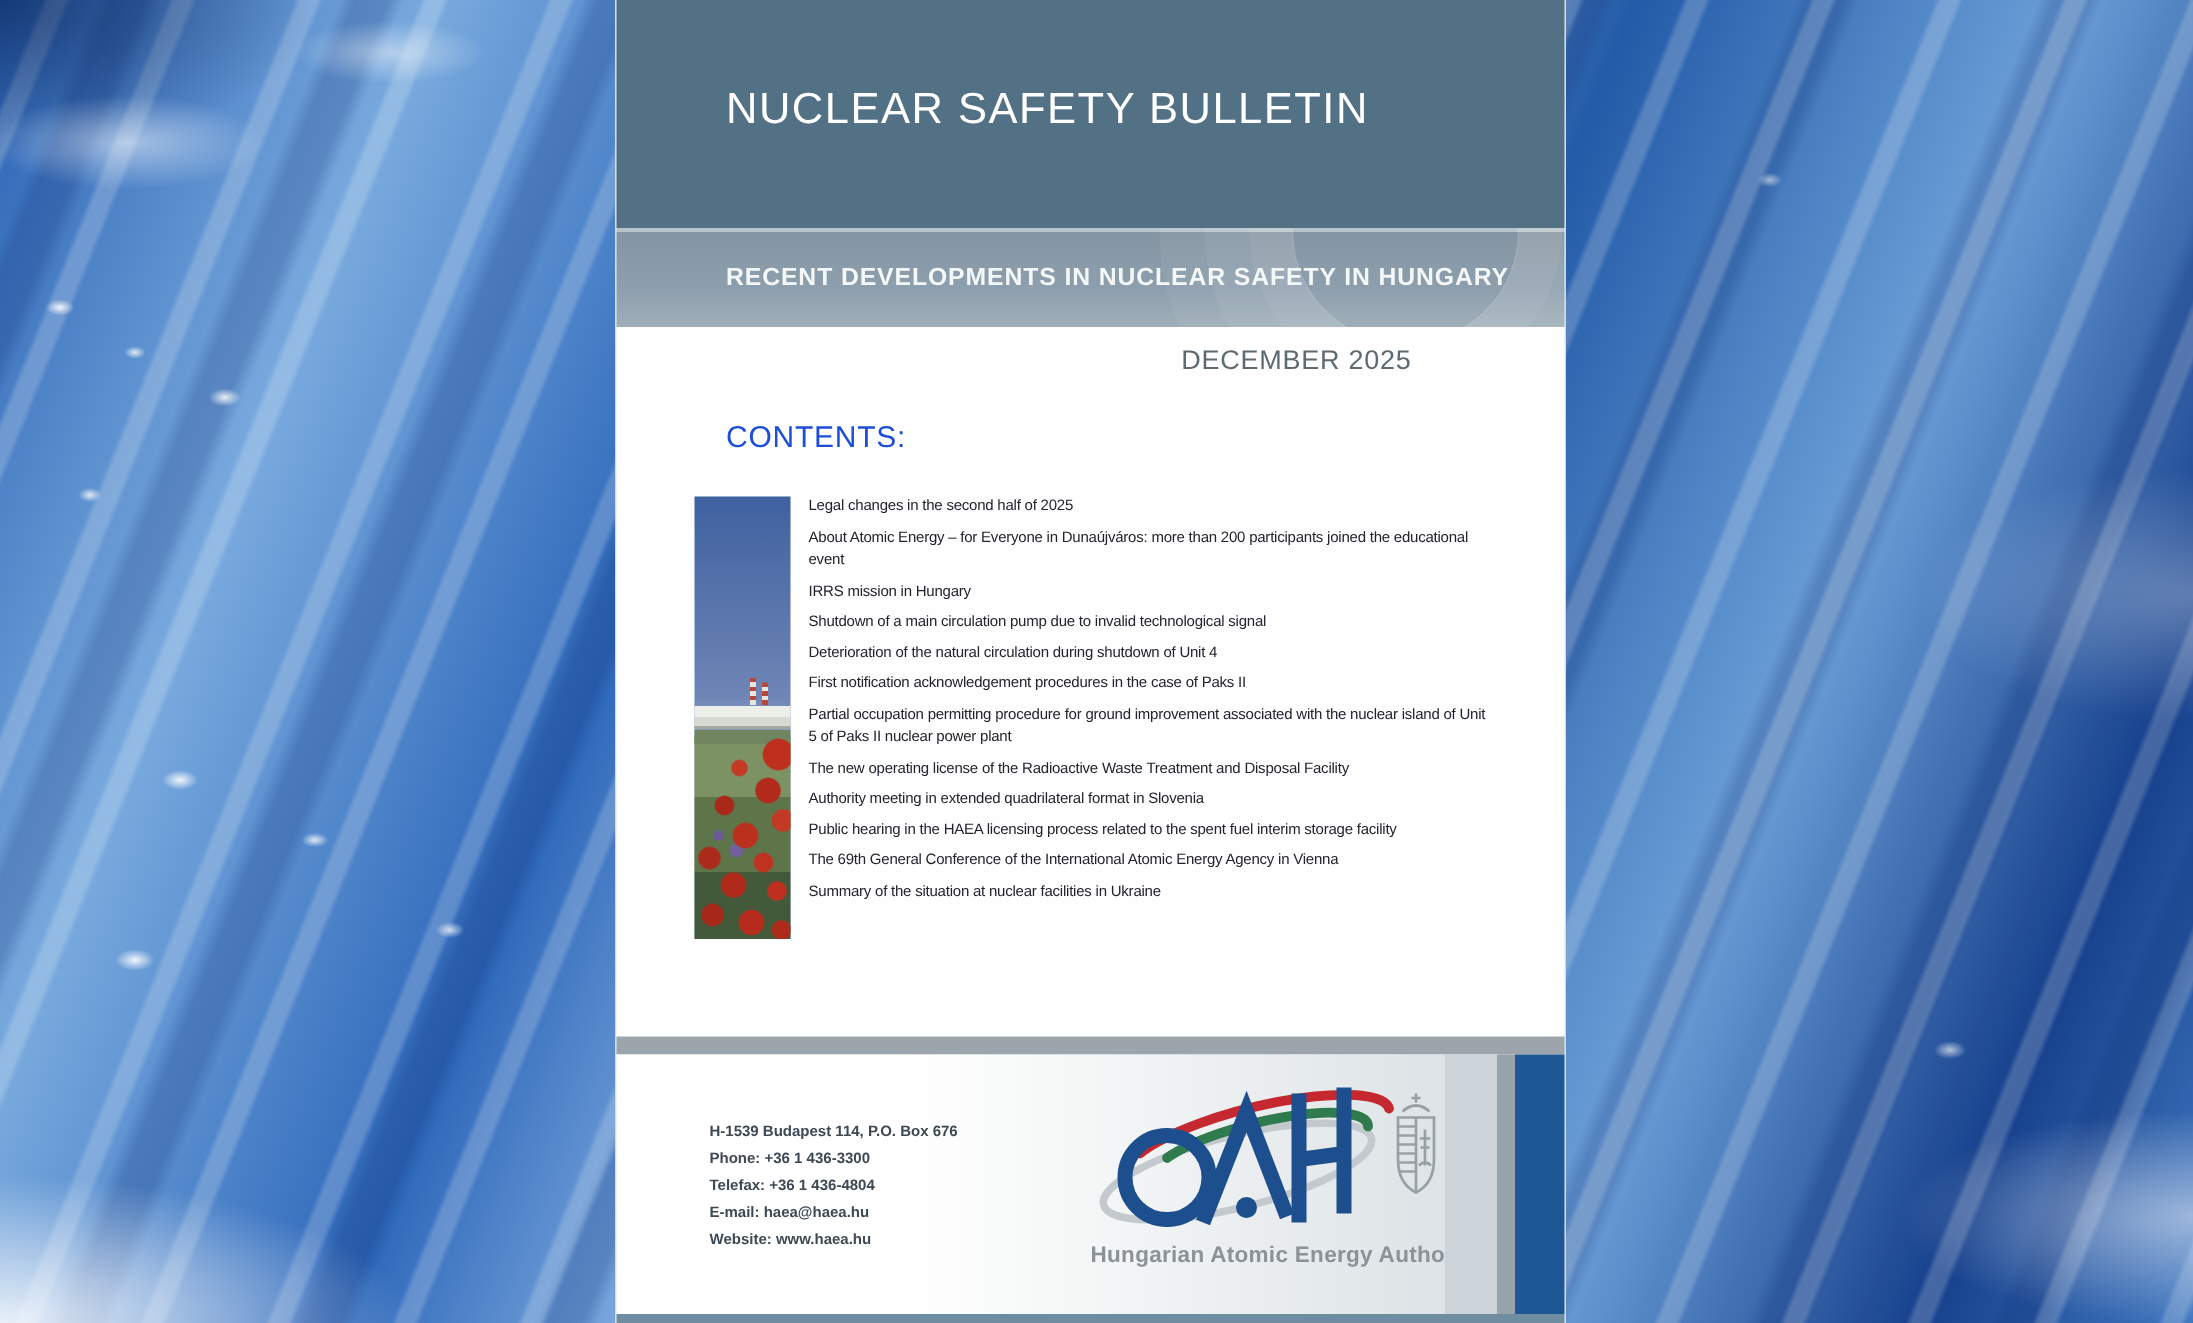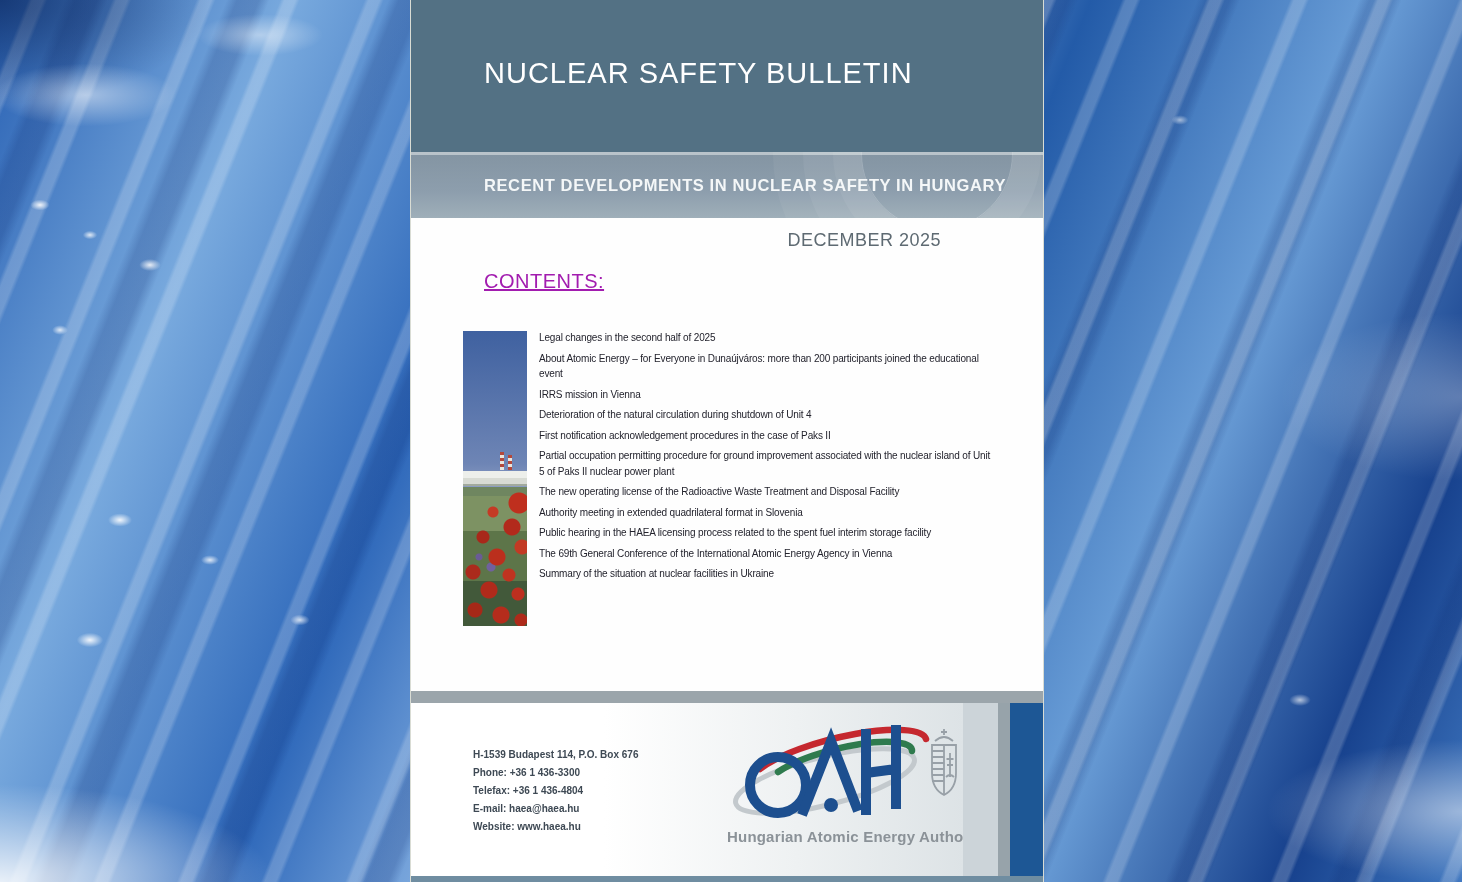--- a/index.html
+++ b/index.html
@@ -40,22 +40,22 @@
   .band{position:absolute;left:0;top:152px;width:100%;height:66px;overflow:hidden;
         background:linear-gradient(180deg,#b9c3ca 0,#b9c3ca 3px,#8495a3 3px,#8d9ead 60%,#9fafb9 100%);}
   .band h2{position:absolute;left:73px;top:0;height:100%;display:flex;align-items:center;margin:0;
            font-size:16.5px;font-weight:700;letter-spacing:.6px;color:#f4f7f8;white-space:nowrap;}
   .ripples{position:absolute;right:30px;top:-74px;width:150px;height:150px;border-radius:50%;
            border:1px solid rgba(255,255,255,.22);
            box-shadow:0 0 0 28px rgba(255,255,255,.06),0 0 0 58px rgba(255,255,255,.06),0 0 0 88px rgba(255,255,255,.05);}
 
   .content{position:absolute;left:0;top:218px;width:100%;height:473px;background:#fefefe;}
   .date{position:absolute;top:12px;right:102px;font-size:18px;color:#5e6a72;letter-spacing:.5px;}
-  .contents-h{position:absolute;left:73px;top:52px;margin:0;font-size:20px;font-weight:400;
-              color:#a21caf;letter-spacing:.5px;text-decoration:underline;}
+  .contents-h{position:absolute;left:73px;top:63px;margin:0;font-size:20px;font-weight:400;
+              color:#1d4ed8;letter-spacing:.5px;}
 
   .photo{position:absolute;left:52px;top:113px;width:64px;height:295px;
     background-image:
       radial-gradient(circle at 56px 172px, #bf2f1e 0 10px, rgba(0,0,0,0) 11px),
       radial-gradient(circle at 49px 196px, #b22a1c 0 8px, rgba(0,0,0,0) 9px),
       radial-gradient(circle at 59px 216px, #c23a24 0 7px, rgba(0,0,0,0) 8px),
       radial-gradient(circle at 20px 206px, #a8281a 0 6px, rgba(0,0,0,0) 7px),
       radial-gradient(circle at 34px 226px, #bb2f1d 0 8px, rgba(0,0,0,0) 9px),
       radial-gradient(circle at 10px 241px, #ab2a1c 0 7px, rgba(0,0,0,0) 8px),
       radial-gradient(circle at 46px 244px, #c03320 0 6px, rgba(0,0,0,0) 7px),
@@ -113,21 +113,22 @@
     <h2>RECENT DEVELOPMENTS IN NUCLEAR SAFETY IN HUNGARY</h2>
   </div>
 
   <section class="content">
     <div class="date">DECEMBER 2025</div>
     <h3 class="contents-h">CONTENTS:</h3>
     <div class="photo"></div>
     <ul class="toc">
       <li>Legal changes in the second half of 2025</li>
       <li>About Atomic Energy – for Everyone in Dunaújváros: more than 200 participants joined the educational event</li>
-      <li>IRRS mission in Vienna</li>
+      <li>IRRS mission in Hungary</li>
+      <li>Shutdown of a main circulation pump due to invalid technological signal</li>
       <li>Deterioration of the natural circulation during shutdown of Unit 4</li>
       <li>First notification acknowledgement procedures in the case of Paks II</li>
       <li>Partial occupation permitting procedure for ground improvement associated with the nuclear island of Unit 5 of Paks II nuclear power plant</li>
       <li>The new operating license of the Radioactive Waste Treatment and Disposal Facility</li>
       <li>Authority meeting in extended quadrilateral format in Slovenia</li>
       <li>Public hearing in the HAEA licensing process related to the spent fuel interim storage facility</li>
       <li>The 69th General Conference of the International Atomic Energy Agency in Vienna</li>
       <li>Summary of the situation at nuclear facilities in Ukraine</li>
     </ul>
   </section>

